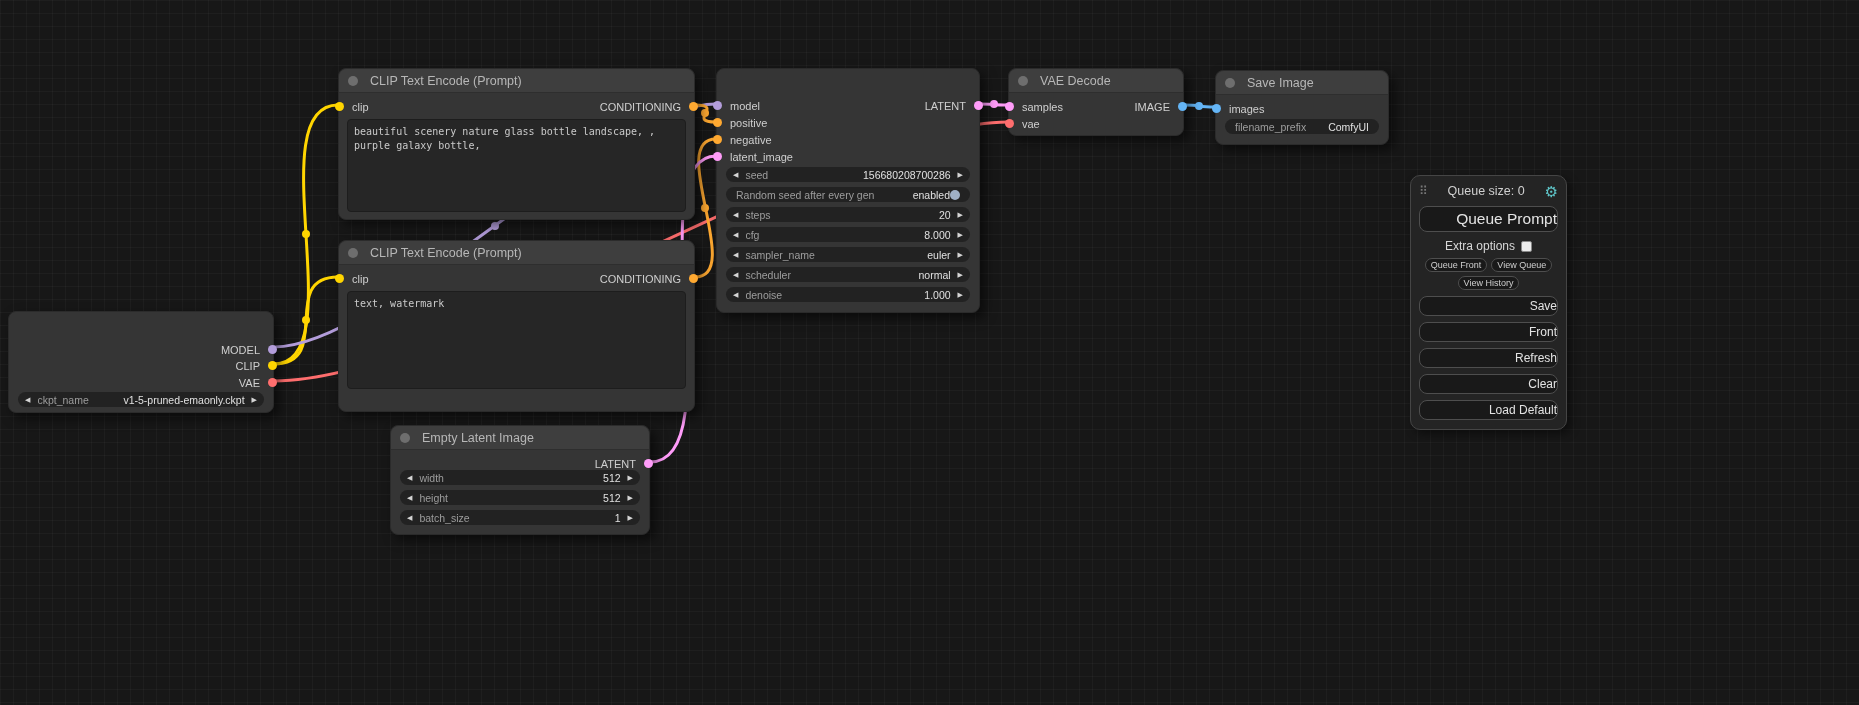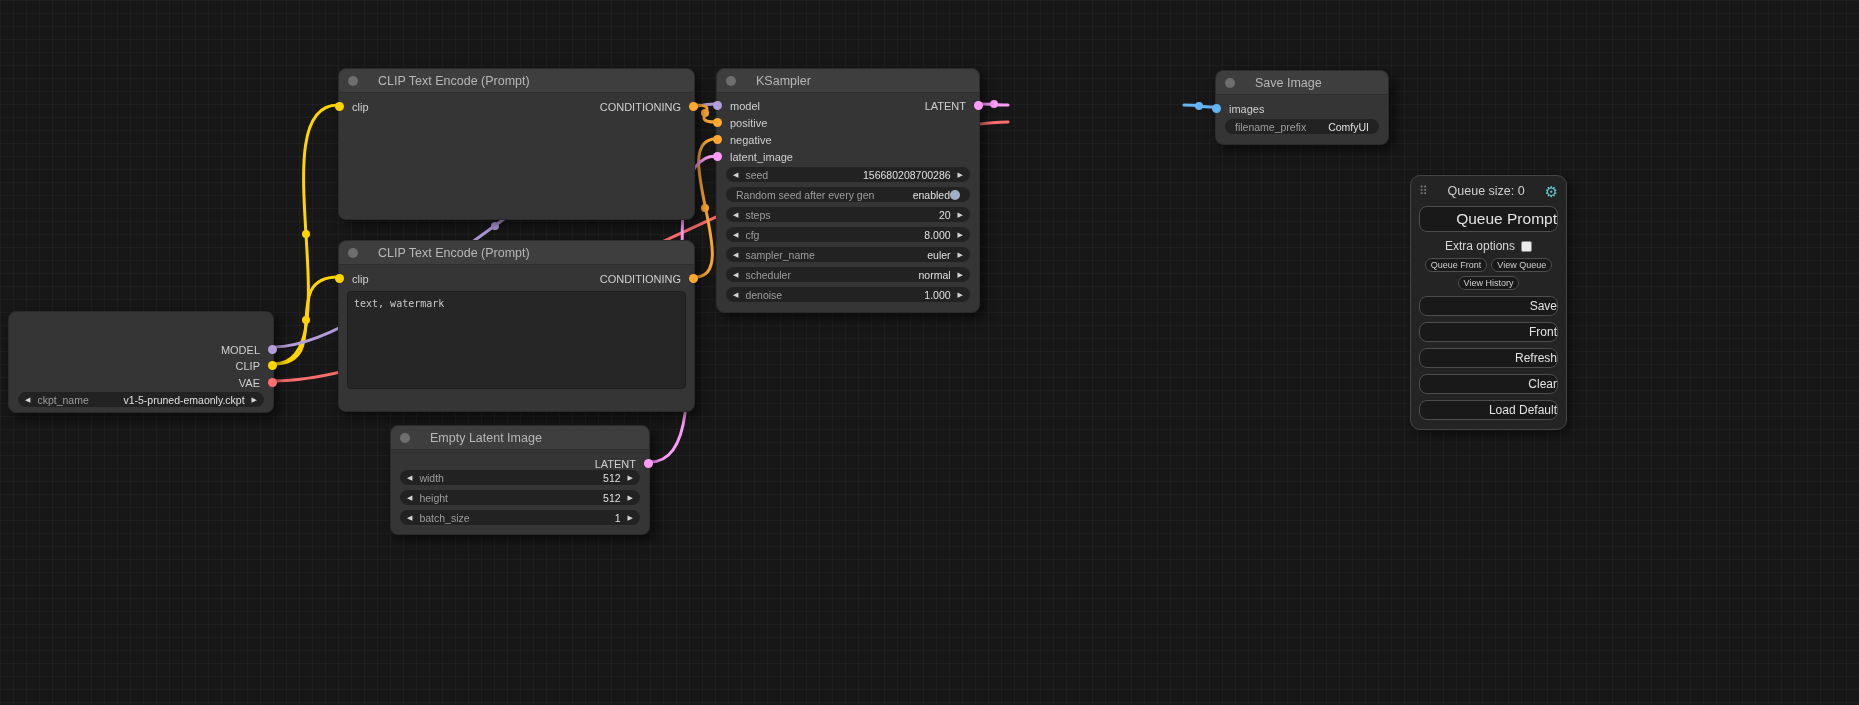--- a/index.html
+++ b/index.html
@@ -9,21 +9,21 @@
     background-image:
       linear-gradient(rgba(255,255,255,.030) 1px, transparent 1px),
       linear-gradient(90deg, rgba(255,255,255,.030) 1px, transparent 1px);
     background-size:13px 13px;}
   #wires{position:absolute;left:0;top:0;width:1859px;height:705px;z-index:1;pointer-events:none}
   #wires path{fill:none;stroke-width:3;stroke-linecap:round}
 
   .node{position:absolute;z-index:2;background:#353535;border:1px solid #2b2b2b;border-radius:8px;
     box-shadow:5px 5px 12px rgba(0,0,0,.55);color:#c9c9c9}
   .ntitle{height:24px;background:#3e3e3e;border-radius:8px 8px 0 0;display:flex;align-items:center;
-    padding:0 9px;gap:20px;font-size:12.5px;color:#b7b7b7;border-bottom:1px solid #2e2e2e}
+    padding:0 9px;gap:12px;font-size:12.5px;color:#b7b7b7;border-bottom:1px solid #2e2e2e}
   .cdot{width:10px;height:10px;border-radius:50%;background:#6e6e6e;flex:0 0 auto}
 
   .slot{position:absolute;display:flex;align-items:center;height:13px;font-size:11px;color:#cfcfcf;z-index:3;white-space:nowrap}
   .slot.in{left:0;padding-left:13px}
   .slot.out{right:0;padding-right:13px}
   .pdot{position:absolute;width:9px;height:9px;border-radius:50%;top:2px}
   .slot.in .pdot{left:-4px}
   .slot.out .pdot{right:-4px}
 
   .widget{position:absolute;left:9px;right:9px;height:15px;background:#222;border-radius:8px;
@@ -119,20 +119,21 @@
       <span>CLIP Text Encode (Prompt)</span>
     </div>
     <div class="slot in" style="top:31px">
       <span class="pdot" style="background:#FFD500"></span>
       <span>clip</span>
     </div>
     <div class="slot out" style="top:31px">
       <span>CONDITIONING</span>
       <span class="pdot" style="background:#FFA931"></span>
     </div>
+    <div class="textbox" style="top:50px;height:93px">beautiful scenery nature glass bottle landscape, , purple galaxy bottle,</div>
   </div>
 
   <div class="node" style="left:338px;top:240px;width:357px;height:172px">
     <div class="ntitle">
       <span class="cdot"></span>
       <span>CLIP Text Encode (Prompt)</span>
     </div>
     <div class="slot in" style="top:31px">
       <span class="pdot" style="background:#FFD500"></span>
       <span>clip</span>
@@ -167,24 +168,20 @@
     </div>
     <div class="widget" style="top:84px">
       <span class="warrow">◀</span>
       <span class="wlabel">batch_size</span>
       <span class="wvalue">1</span>
       <span class="warrow">▶</span>
     </div>
   </div>
 
   <div class="node" style="left:716px;top:68px;width:264px;height:245px">
-    <div class="ntitle">
-      <span class="cdot"></span>
-      <span>KSampler</span>
-    </div>
     <div class="slot in" style="top:30px">
       <span class="pdot" style="background:#B39DDB"></span>
       <span>model</span>
     </div>
     <div class="slot in" style="top:47px">
       <span class="pdot" style="background:#FFA931"></span>
       <span>positive</span>
     </div>
     <div class="slot in" style="top:64px">
       <span class="pdot" style="background:#FFA931"></span>
@@ -234,20 +231,38 @@
       <span class="warrow">▶</span>
     </div>
     <div class="widget" style="top:218px">
       <span class="warrow">◀</span>
       <span class="wlabel">denoise</span>
       <span class="wvalue">1.000</span>
       <span class="warrow">▶</span>
     </div>
   </div>
 
+  <div class="node" style="left:1008px;top:68px;width:176px;height:68px">
+    <div class="ntitle">
+      <span class="cdot"></span>
+      <span>VAE Decode</span>
+    </div>
+    <div class="slot in" style="top:31px">
+      <span class="pdot" style="background:#FF9CF9"></span>
+      <span>samples</span>
+    </div>
+    <div class="slot in" style="top:48px">
+      <span class="pdot" style="background:#FF6E6E"></span>
+      <span>vae</span>
+    </div>
+    <div class="slot out" style="top:31px">
+      <span>IMAGE</span>
+      <span class="pdot" style="background:#64B5F6"></span>
+    </div>
+  </div>
 
   <div class="node" style="left:1215px;top:70px;width:174px;height:75px">
     <div class="ntitle">
       <span class="cdot"></span>
       <span>Save Image</span>
     </div>
     <div class="slot in" style="top:31px">
       <span class="pdot" style="background:#64B5F6"></span>
       <span>images</span>
     </div>

